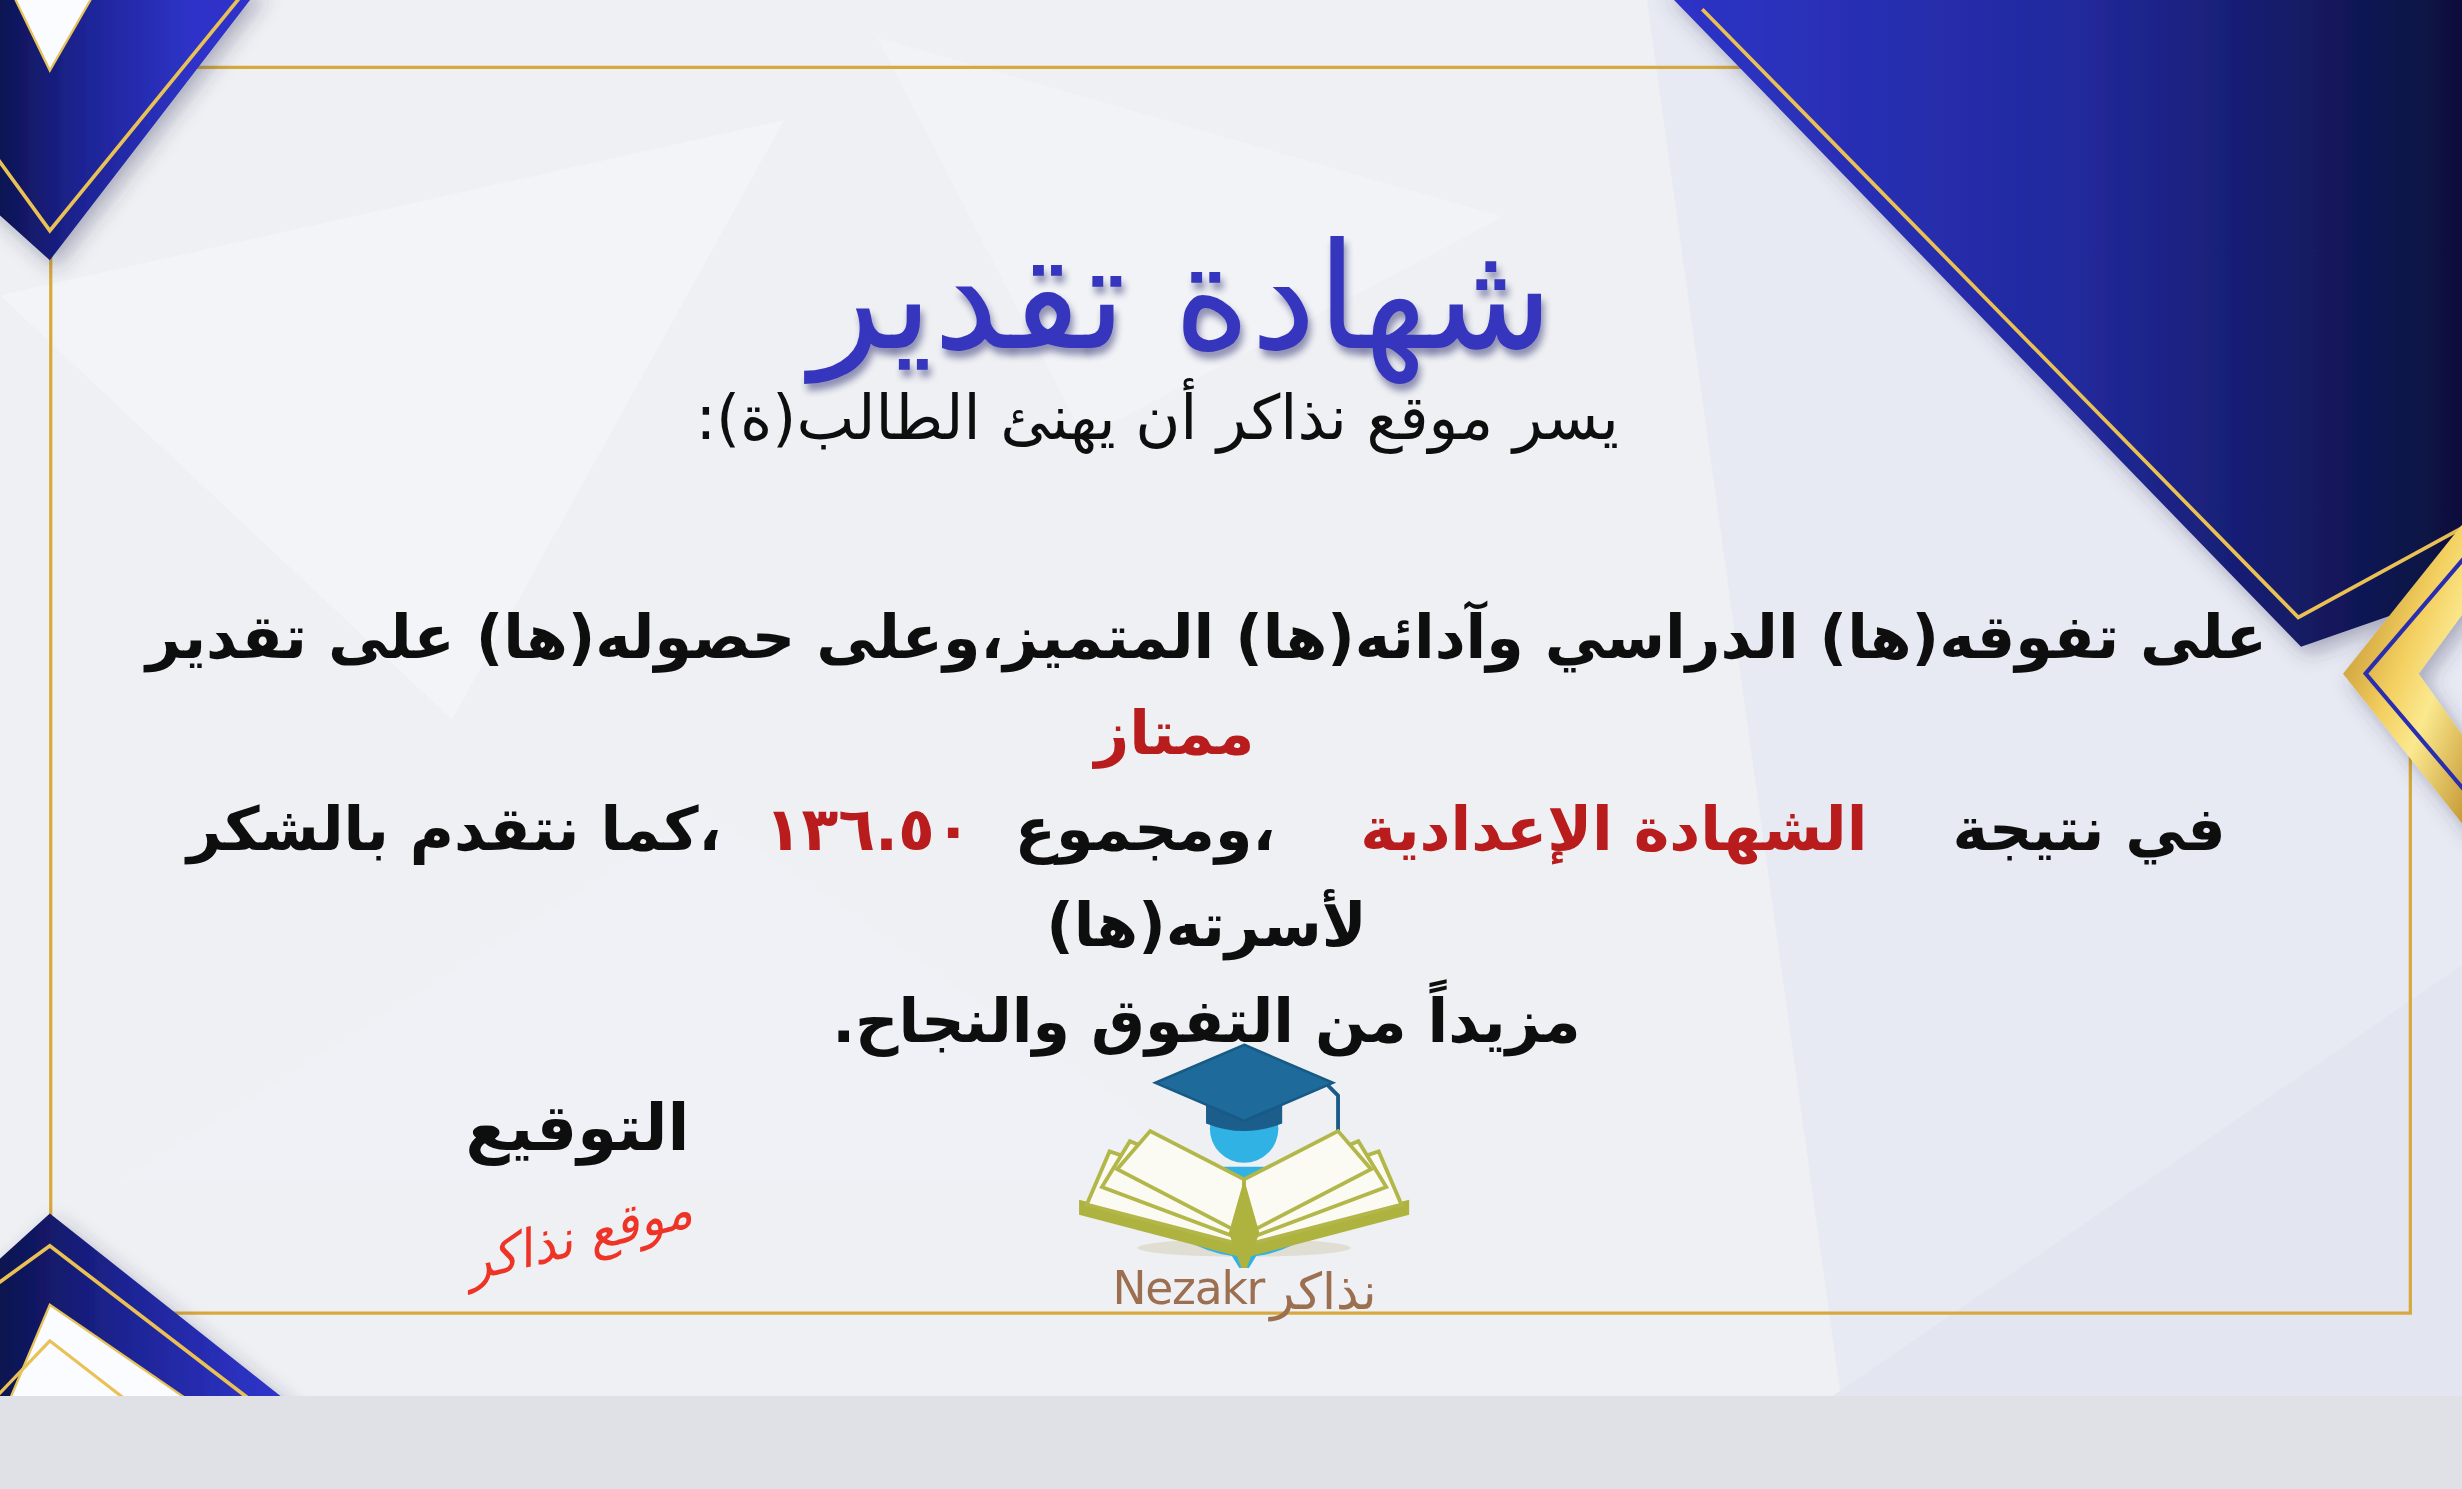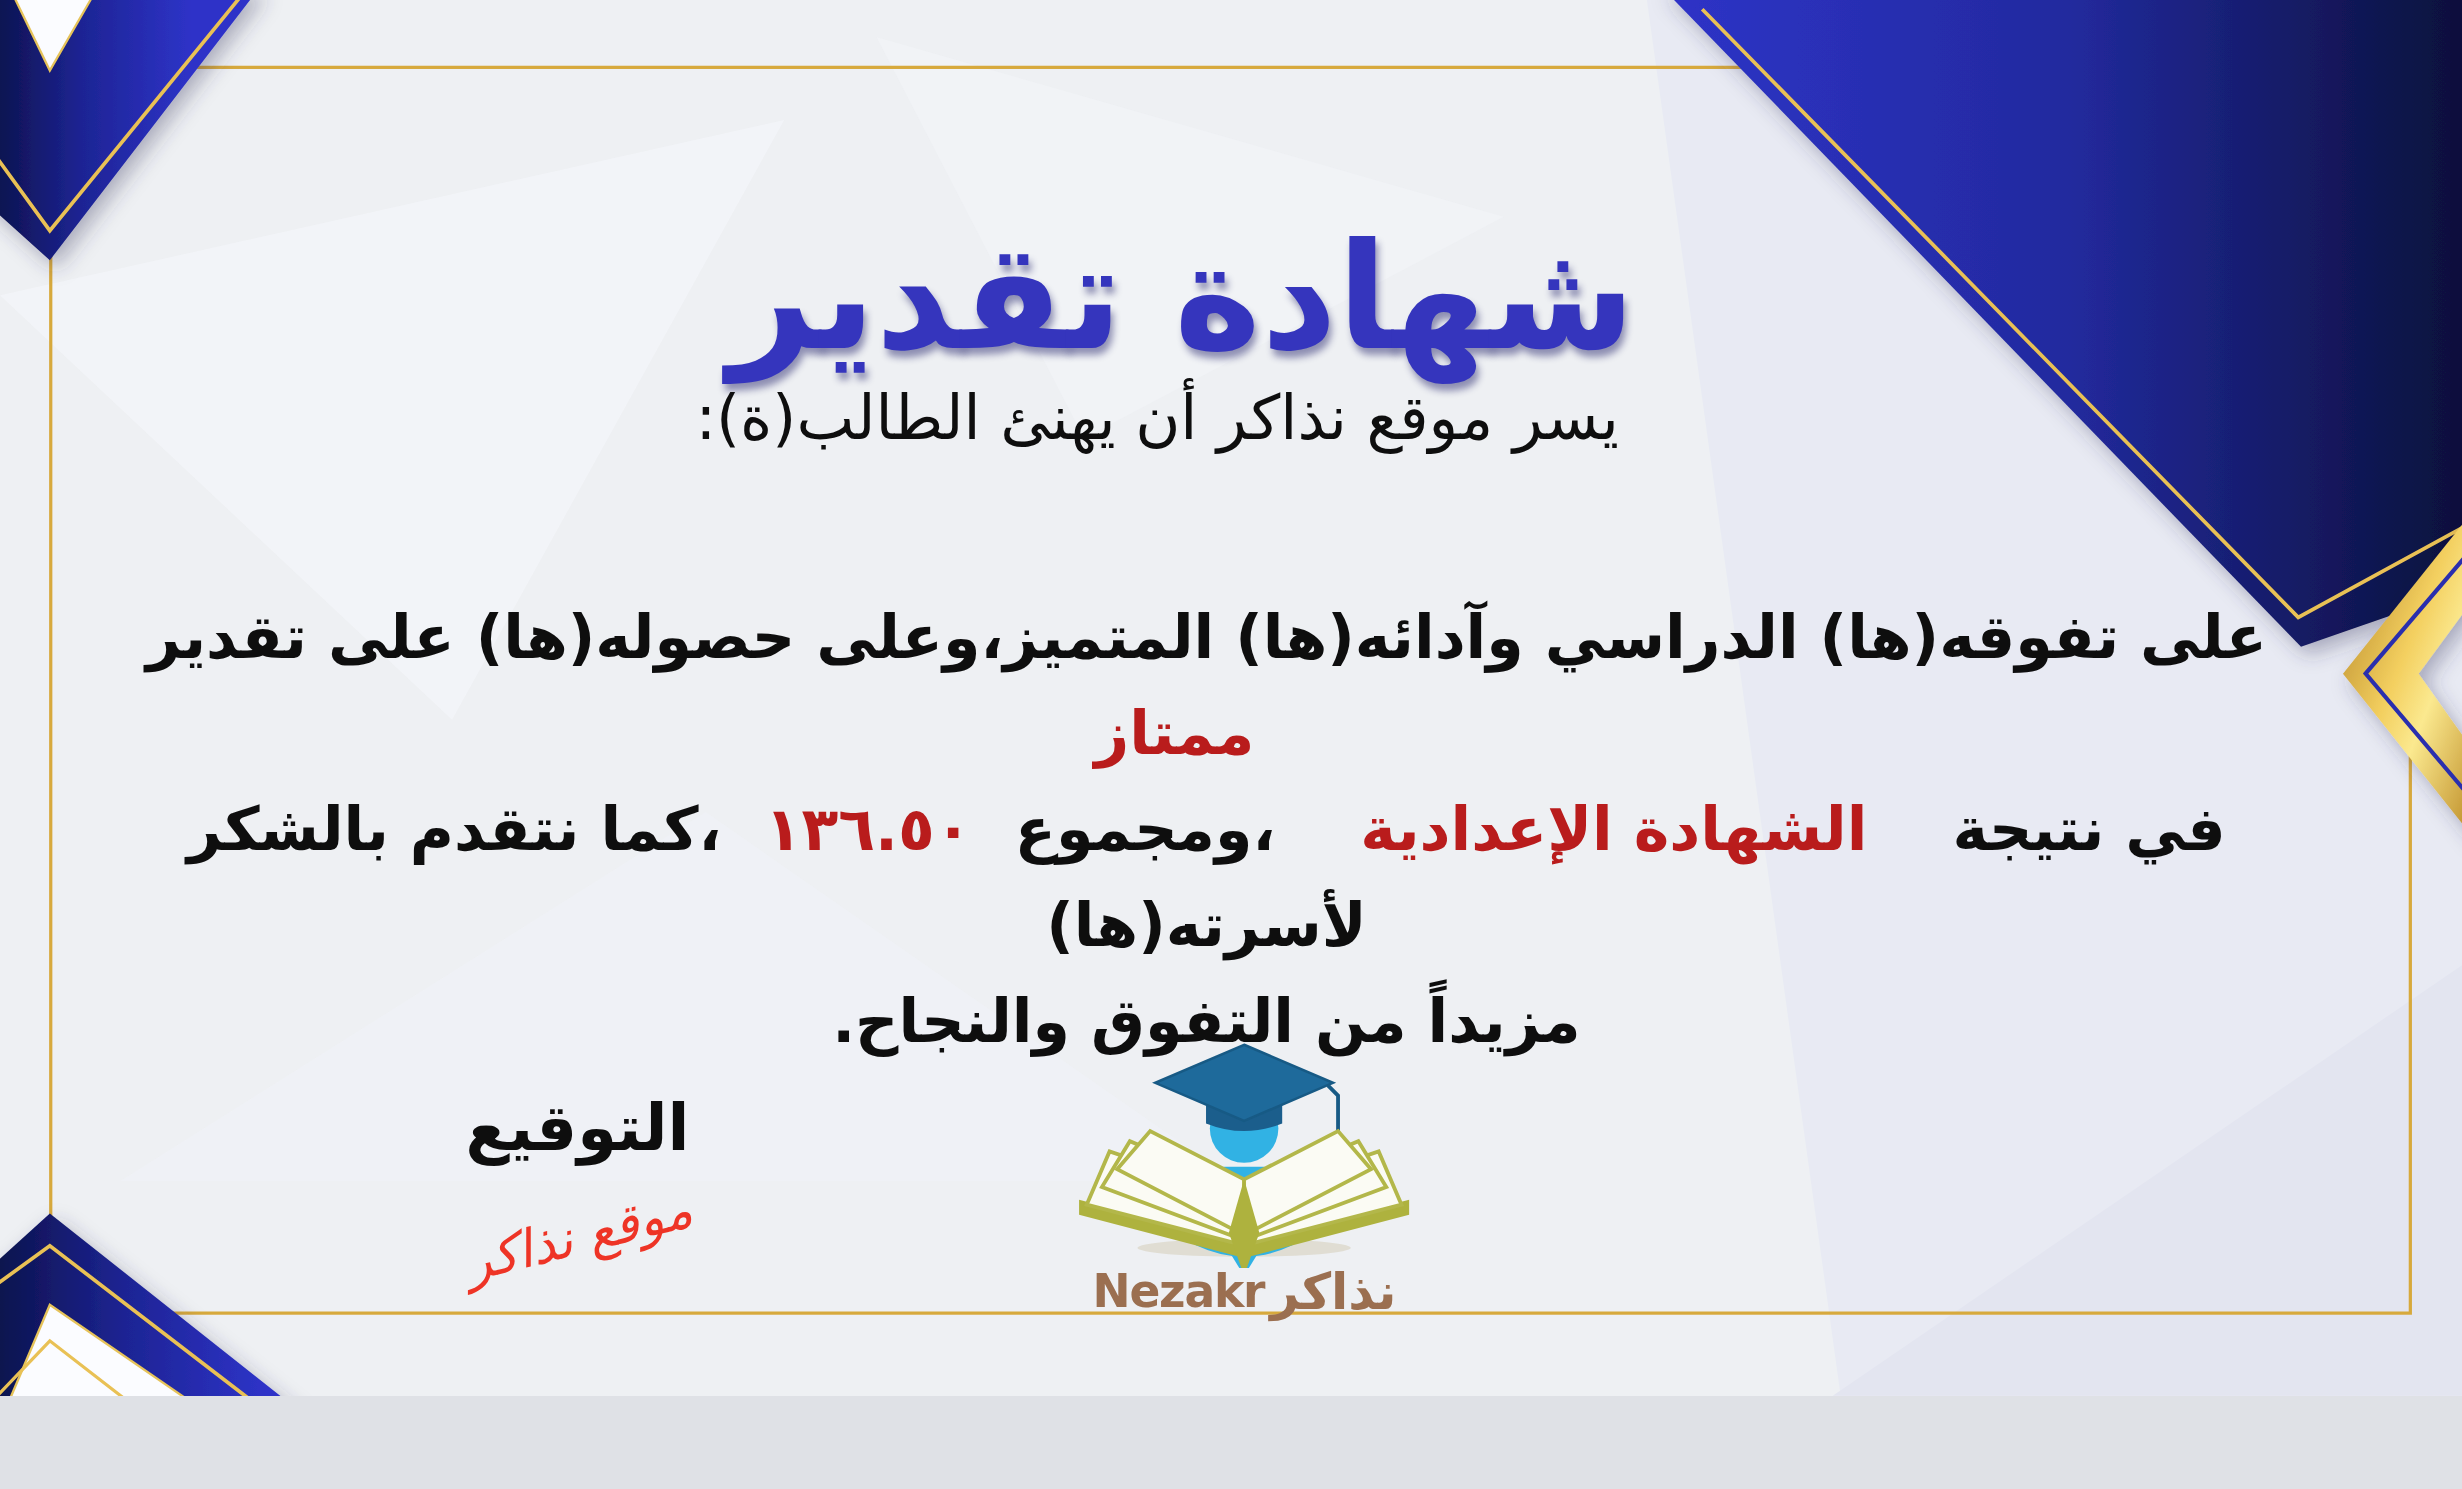--- a/index.html
+++ b/index.html
@@ -1,34 +1,34 @@
 <!DOCTYPE html>
 <html style="font-size:7.9px"><head>
 <meta charset="utf-8">
 <style>
   html,body{margin:0;padding:0;background:#dfe1e6}
   .stage{position:relative;width:100vw;height:56.69vw;overflow:hidden;background:#eef0f3;
          font-family:"DejaVu Sans",sans-serif}
   svg.deco{position:absolute;inset:0;width:100%;height:100%;display:block}
-  .title{position:absolute;top:8%;left:0;right:4%;text-align:center;font-size:6vw;font-weight:bold;
+  .title{position:absolute;top:8%;left:0;right:4%;text-align:center;font-size:6vw;font-weight:normal;
          color:#3535bd;text-shadow:.12vw .28vw .32vw rgba(25,25,100,.45)}
   .intro{position:absolute;top:27.4%;left:0;right:6%;text-align:center;font-size:2.5vw;font-weight:normal;color:#0e0e0e}
   .name{position:absolute;top:35.2%;left:0;right:5.5%;text-align:center;font-size:2.6vw;font-weight:bold;color:#f43b28}
   .para{position:absolute;top:42.2%;left:2%;right:4%;text-align:center;font-size:2.45vw;font-weight:bold;
         color:#0e0e0e;line-height:3.9vw}
   .red{color:#b91c1c}
   .hl-grade{margin-inline-start:2.6vw}
   .hl-exam{margin:1px 2.6vw}
   .hl-score{margin:16px .9vw}
   .sig-label{position:absolute;top:78.2%;left:12%;width:16%;font-size:2.6vw;font-weight:bold;color:#0e0e0e}
   .sig-script{position:absolute;top:86.4%;left:13.5%;width:20%;text-align:center;font-size:2.1vw;
               font-style:italic;color:#ee3426;transform:rotate(-14deg)}
   .logo{position:absolute;top:73.6%;left:42.3%;width:16.5%;display:flex;flex-direction:column;align-items:center}
   .logo svg{width:100%;height:auto;display:block}
-  .logo-caption{display:flex;align-items:center;gap:.25vw;color:#9b6f50;font-weight:bold;margin-top:-1.5%}
+  .logo-caption{display:flex;align-items:flex-start;gap:.25vw;color:#9b6f50;font-weight:normal;margin-top:-1.5%}
   .cap-latin{font-size:1.85vw;letter-spacing:-.05vw}
   .cap-ar{font-size:2.05vw}
 </style>
 </head>
 <body>
 
 <div class="stage">
 
   <svg class="deco" viewBox="0 0 5337 3025" preserveAspectRatio="none" aria-hidden="true">
     <defs>

